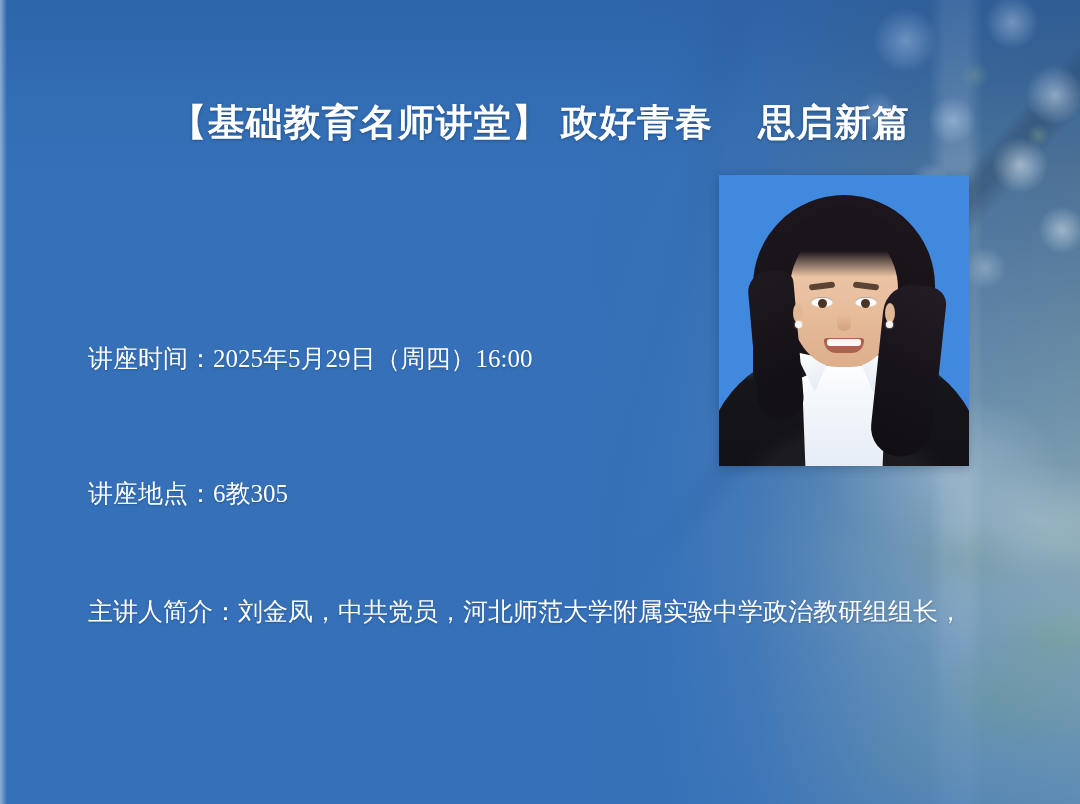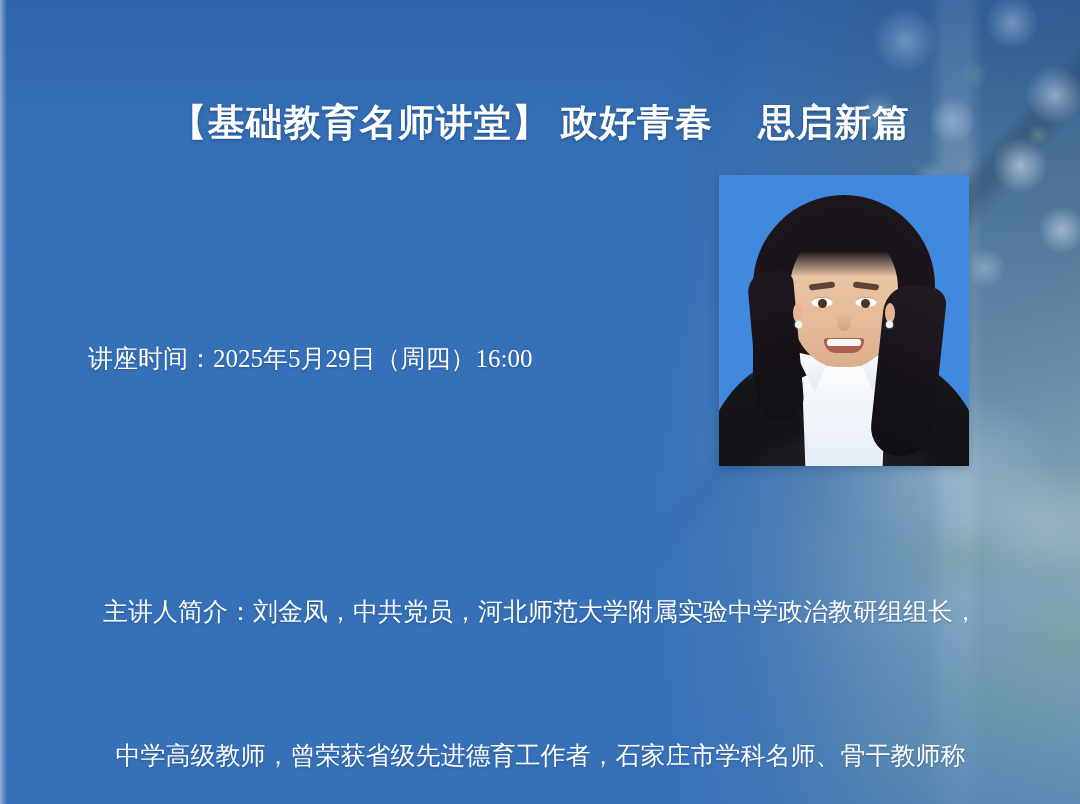--- a/index.html
+++ b/index.html
@@ -222,21 +222,21 @@
     position: absolute;
     left: 88px;
     top: 492px;
     width: 905px;
     color: #ffffff;
     font-size: 25px;
     line-height: 48px;
     white-space: pre;
     text-shadow: 0 1px 2px rgba(16,44,80,0.35);
   }
-  .bio-line { display: block; text-align: center; }
+  .bio-line { display: block; }
 </style>
 </head>
 <body>
 
 <div id="poster">
 
   <div class="bg-photo"></div>
   <div class="bg-panel"></div>
   <div class="bg-wash-top"></div>
   <div class="bg-wash-bottom"></div>
@@ -266,22 +266,22 @@
     <div class="p-layer p-pupil l"></div>
     <div class="p-layer p-pupil r"></div>
     <div class="p-layer p-nose"></div>
     <div class="p-layer p-mouth">
       <span class="p-teeth"></span>
     </div>
   </div>
 
   <div class="info">
     <span class="info-row">讲座时间：2025年5月29日（周四）16:00</span>
+    <span class="info-row">讲座地点：6教305</span>
   </div>
 
   <div class="bio">
     <span class="bio-line">主讲人简介：刘金凤，中共党员，河北师范大学附属实验中学政治教研组组长，</span>
-    <span class="bio-line">中学高级教师，曾荣获省级先进德育工作者，石家庄市学科名师、骨干教师称</span>
     
     
   </div>
 
 </div>
 
 </body></html>

